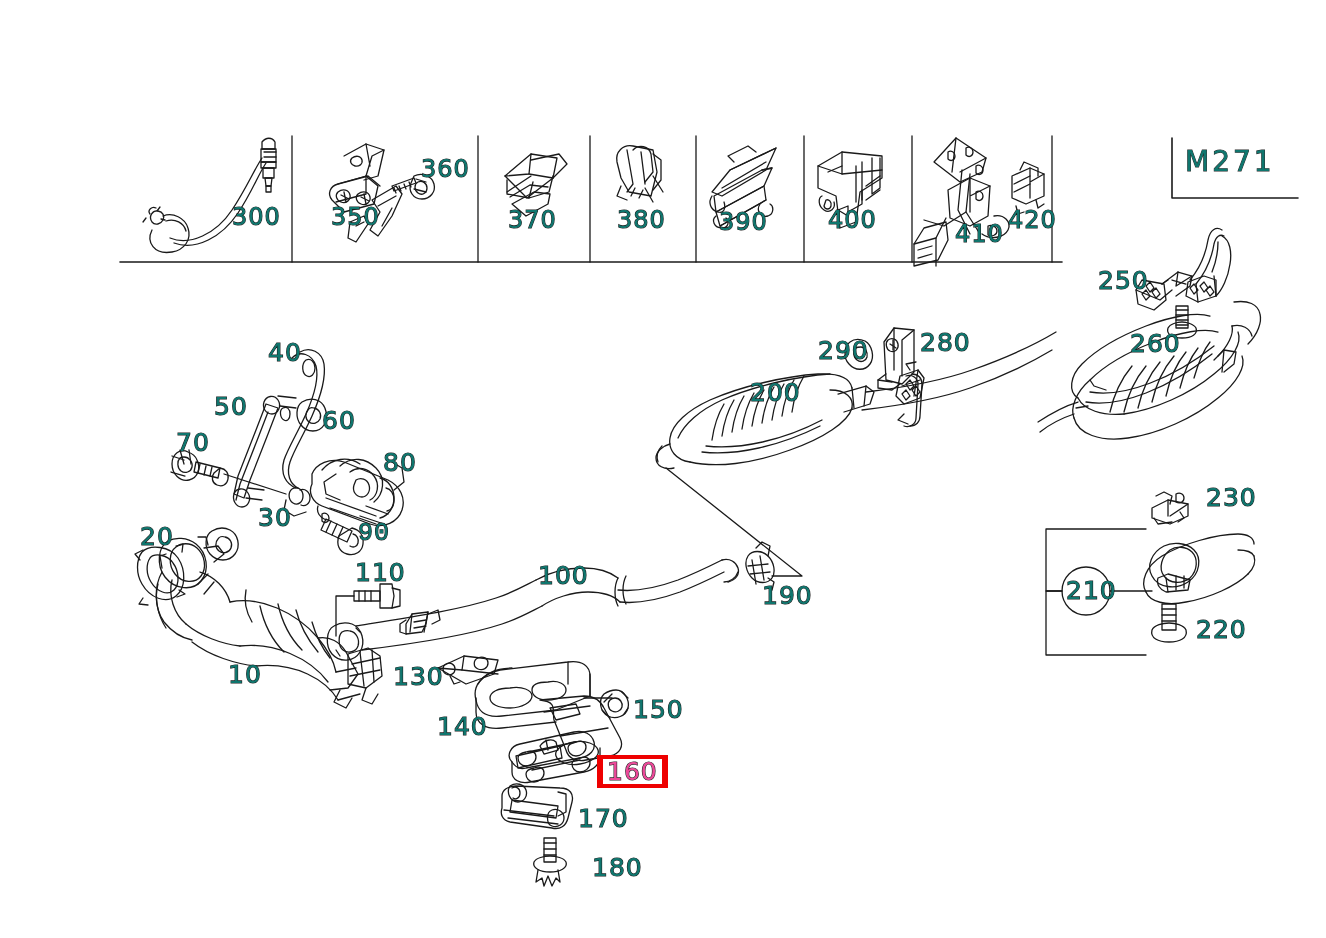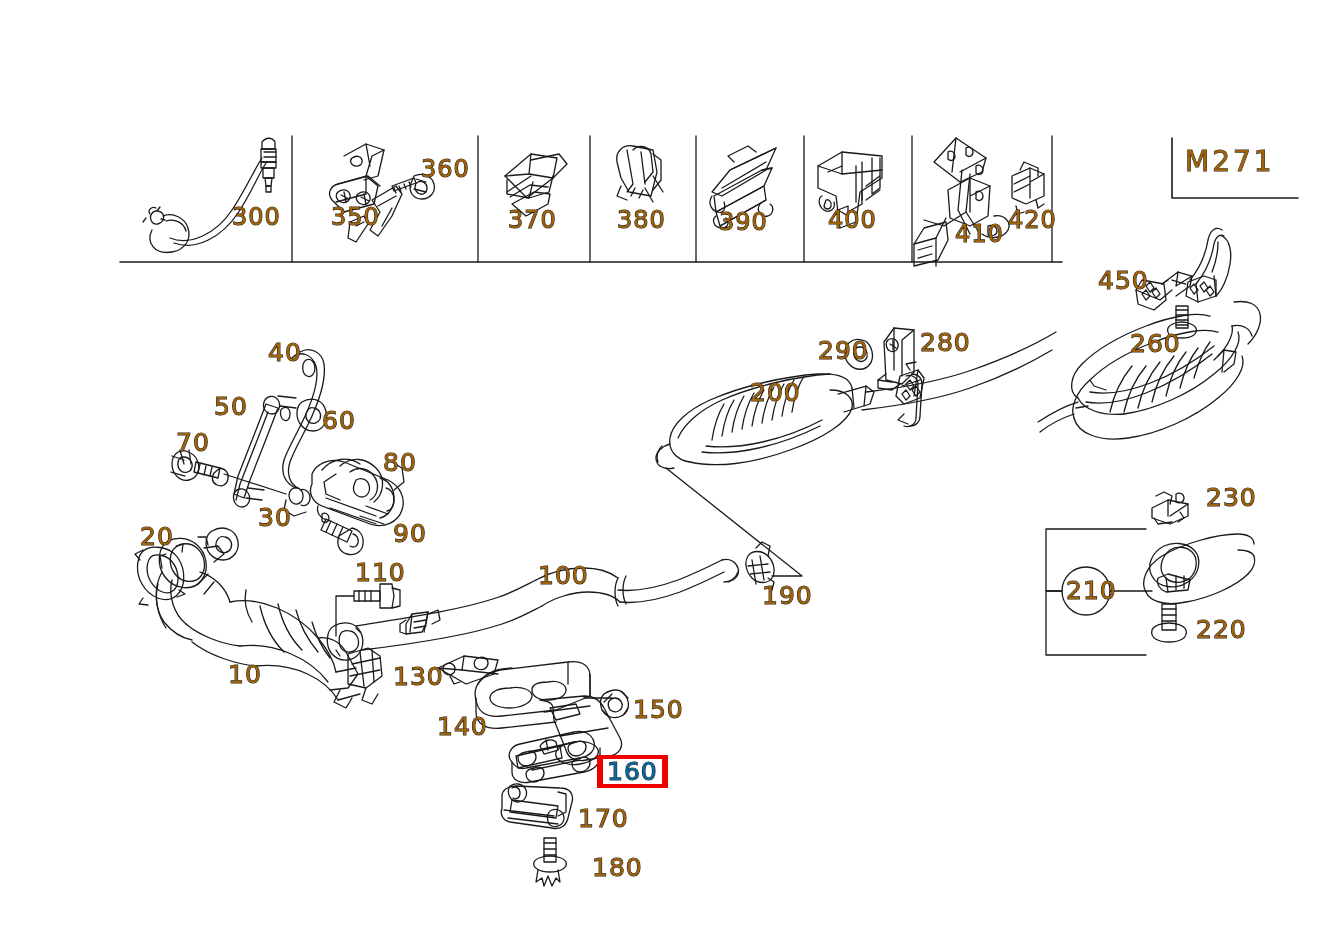--- a/index.html
+++ b/index.html
@@ -13,21 +13,21 @@
   #stage{position:absolute;left:0;top:0;width:1326px;height:938px;background:#ffffff;}
   #stage svg{position:absolute;left:0;top:0;}
 
   
   .lbl{
     position:absolute;
     font-family:"DejaVu Sans", sans-serif;
     font-size:25px;
     font-weight:400;
     letter-spacing:1px;
-    color:#a16207;
+    color:#0f766e;
     -webkit-text-stroke:1.1px #1a1a1a;
     paint-order:stroke fill;
     white-space:nowrap;
     line-height:1;
     user-select:none;
   }
   .lbl.hdr{font-size:24px;}
   .lbl.m271{
     font-size:28px;letter-spacing:3px;
     -webkit-text-stroke:1.0px #2a2a2a;
@@ -36,21 +36,21 @@
   .lbl.hl{
     background:#ee0000;
     padding:3px 9px 5px 9px;
     color:#ffffff;
     -webkit-text-stroke:1.2px #ffffff;
     box-shadow:0 0 0 0 #ee0000;
   }
   .lbl.hl .inner{
     display:inline-block;
     background:#ffffff;
-    color:#0369a1;
+    color:#ec4899;
     -webkit-text-stroke:1.2px #2a2a2a;
     padding:0 4px;
   }
 </style>
 </head>
 <body>
 
 <div id="stage">
 
 <svg width="1326" height="938" viewBox="0 0 1326 938">
@@ -537,34 +537,34 @@
 
 <div>
   <div class="lbl" style="left:228px;top:662px;">10</div>
   <div class="lbl" style="left:140px;top:524px;">20</div>
   <div class="lbl" style="left:214px;top:505px;margin-left:44px;">30</div>
   <div class="lbl" style="left:268px;top:340px;">40</div>
   <div class="lbl" style="left:214px;top:394px;">50</div>
   <div class="lbl" style="left:322px;top:408px;">60</div>
   <div class="lbl" style="left:176px;top:430px;">70</div>
   <div class="lbl" style="left:383px;top:450px;">80</div>
-  <div class="lbl" style="left:393px;top:521px;">90</div>
+  <div class="lbl" style="left:358px;top:521px;font-family:Liberation Mono, monospace;">90</div>
   <div class="lbl" style="left:538px;top:563px;">100</div>
   <div class="lbl" style="left:355px;top:560px;">110</div>
   <div class="lbl" style="left:393px;top:664px;">130</div>
   <div class="lbl" style="left:437px;top:714px;">140</div>
   <div class="lbl" style="left:633px;top:697px;">150</div>
   <div class="lbl" style="left:578px;top:806px;">170</div>
   <div class="lbl" style="left:578px;top:855px;margin-left:14px;">180</div>
   <div class="lbl" style="left:762px;top:583px;">190</div>
   <div class="lbl" style="left:750px;top:380px;">200</div>
   <div class="lbl" style="left:1066px;top:578px;">210</div>
   <div class="lbl" style="left:1196px;top:617px;">220</div>
   <div class="lbl" style="left:1206px;top:485px;">230</div>
-  <div class="lbl" style="left:1098px;top:268px;">450</div>
+  <div class="lbl" style="left:1098px;top:268px;">250</div>
   <div class="lbl" style="left:1130px;top:310px;margin-top:21px;">260</div>
   <div class="lbl" style="left:920px;top:330px;">280</div>
   <div class="lbl" style="left:818px;top:338px;">290</div>
 </div>
 
 <div class="lbl hl" style="left:597px;top:755px;padding:4px 6px;">
   <span class="inner">160</span>
 </div>
 
 </div>

